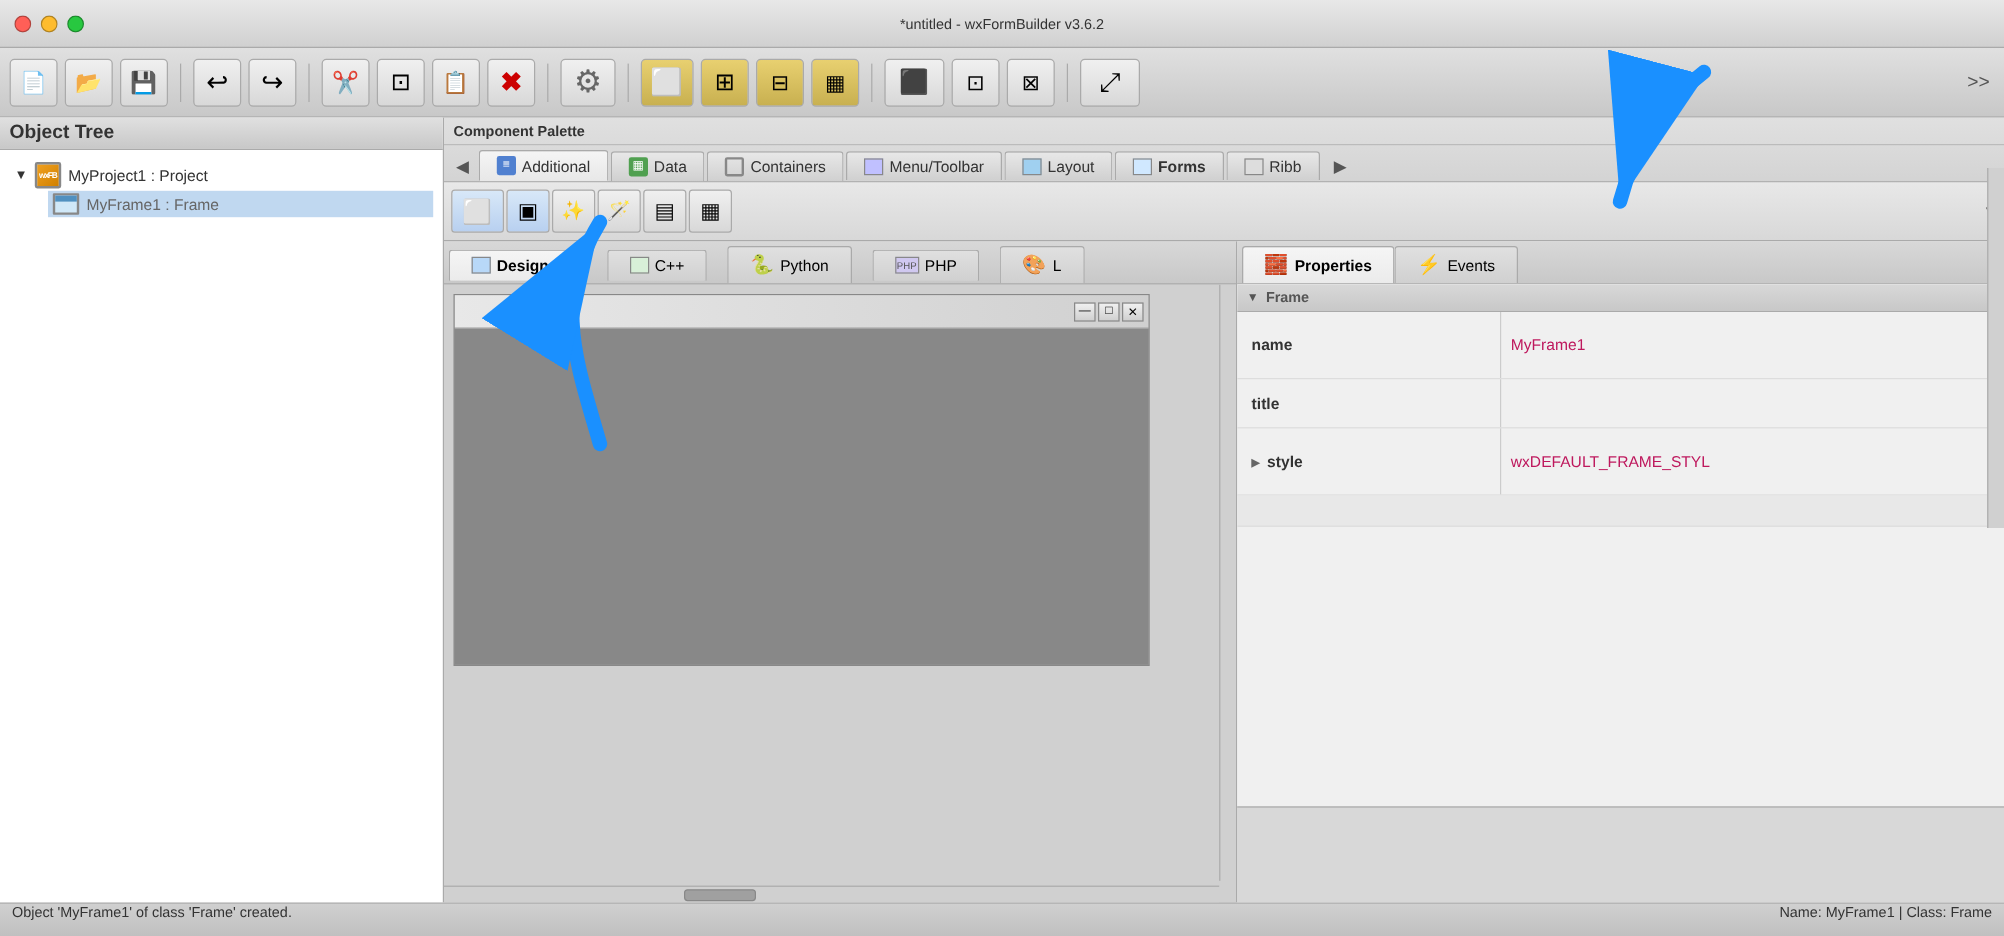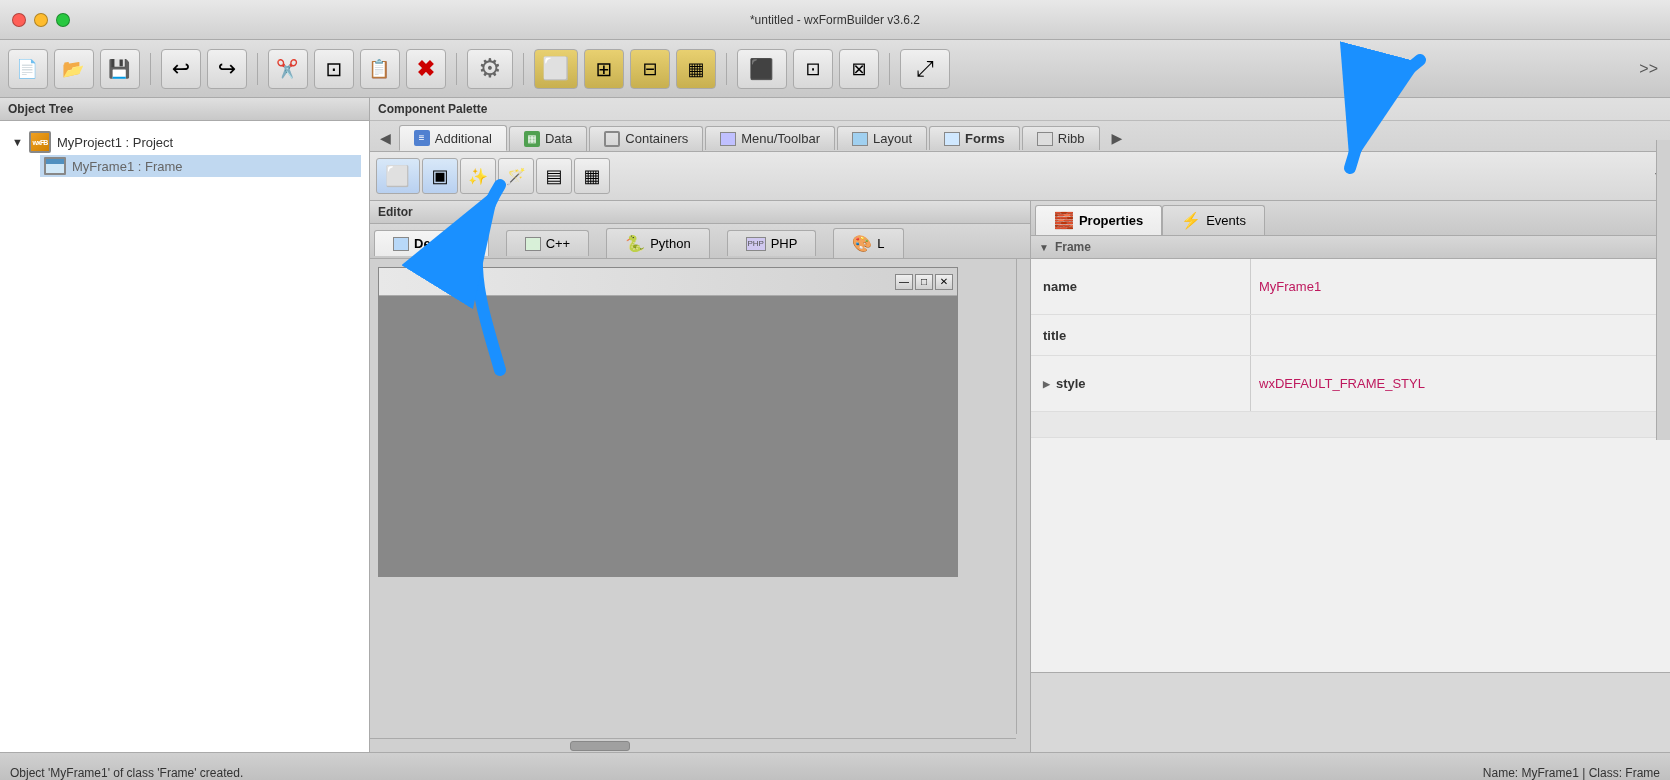--- a/index.html
+++ b/index.html
@@ -92,21 +92,21 @@
       width: 370px;
       background: #fff;
       border-right: 1px solid #aaa;
       display: flex;
       flex-direction: column;
     }
     .panel-header {
       background: linear-gradient(to bottom, #e0e0e0, #c8c8c8);
       padding: 4px 8px;
       font-weight: bold;
-      font-size: 12px;
+      font-size: 16px;
       border-bottom: 1px solid #aaa;
       color: #333;
     }
     .tree-content {
       padding: 8px;
       flex: 1;
     }
     .tree-item {
       display: flex;
       align-items: center;
@@ -432,21 +432,21 @@
       background: #d8d8d8;
       border-top: 1px solid #aaa;
     }
 
     
     .status-bar {
       height: 28px;
       background: linear-gradient(to bottom, #d0d0d0, #c0c0c0);
       border-top: 1px solid #aaa;
       display: flex;
-      align-items: flex-end;
+      align-items: flex-start;
       justify-content: space-between;
       padding: 0 10px;
       font-size: 12px;
       color: #333;
     }
 
     
     .tab-icon-additional { display: inline-block; width: 16px; height: 16px; background: #5080d0; border-radius: 2px; font-size: 10px; color: white; text-align: center; line-height: 16px; }
     .tab-icon-data { display: inline-block; width: 16px; height: 16px; background: #50a050; border-radius: 2px; font-size: 10px; color: white; text-align: center; line-height: 16px; }
     .tab-icon-containers { display: inline-block; width: 16px; height: 16px; border: 2px solid #888; border-radius: 2px; font-size: 8px; }
@@ -620,21 +620,20 @@
           <div class="palette-item">
             <span style="font-size:18px;">▦</span>
           </div>
           <span class="palette-dropdown">▼</span>
         </div>
       </div>
 
       <div class="editor-properties">
 
         <div class="editor-panel">
-          <div class="editor-header">Editor</div>
           <div class="editor-tabs">
             <div class="editor-tab active">
               <span style="display:inline-block;width:16px;height:14px;background:#b8d8f8;border:1px solid #888;"></span>
               <strong>Designer</strong>
             </div>
             <div class="editor-tab">
               <span style="display:inline-block;width:16px;height:14px;background:#d8f0d8;border:1px solid #888;"></span>
               <span>C++</span>
             </div>
             <div class="editor-tab">

